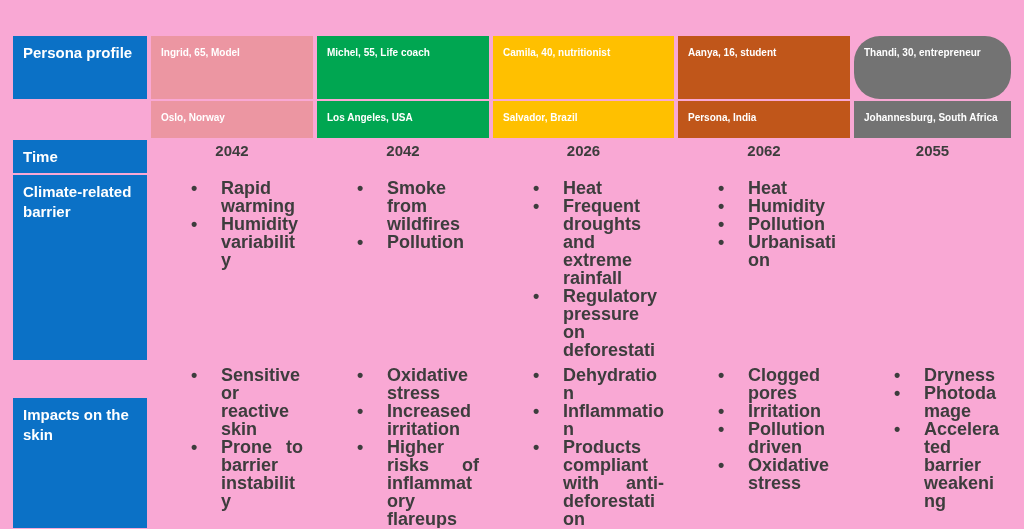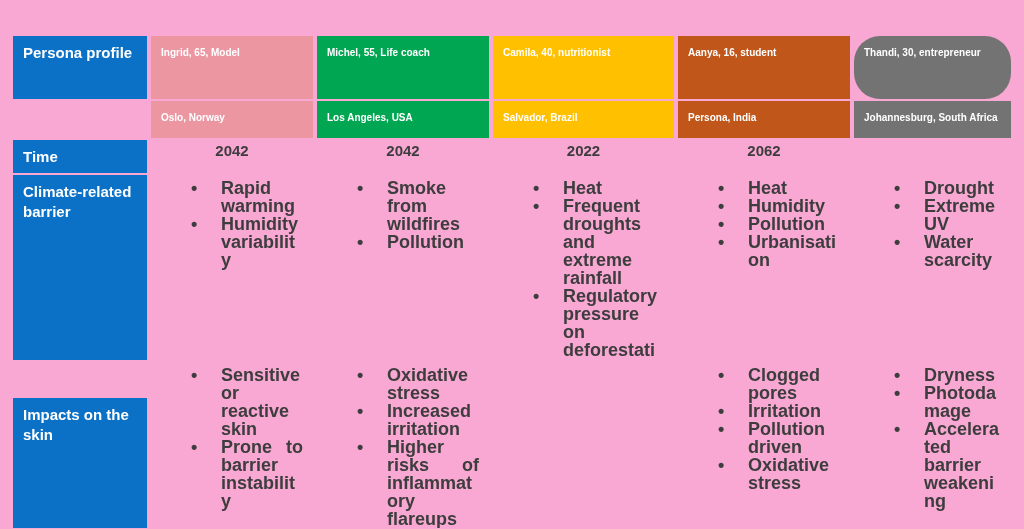--- a/index.html
+++ b/index.html
@@ -107,26 +107,33 @@
       </div>
       <div class="cell list-cell" style="grid-area: 5 / 3;">
         <ul class="bullets">
           <li>Oxidative stress</li>
           <li>Increased irritation</li>
           <li>Higher risks of inflammatory flareups</li>
         </ul>
       </div>
       <div class="cell head-cell" style="grid-area: 1 / 4; background: rgb(255, 192, 0);">Camila, 40, nutritionist</div>
       <div class="cell head-cell" style="grid-area: 2 / 4; background: rgb(255, 192, 0);">Salvador, Brazil</div>
-      <div class="cell time-cell" style="grid-area: 3 / 4;">2022</div>
+      <div class="cell time-cell" style="grid-area: 3 / 4;">2026</div>
       <div class="cell list-cell" style="grid-area: 4 / 4;">
         <ul class="bullets">
           <li>Heat</li>
           <li>Frequent droughts and extreme rainfall</li>
           <li>Regulatory pressure on deforestation linked ingredients</li>
+        </ul>
+      </div>
+      <div class="cell list-cell" style="grid-area: 5 / 4;">
+        <ul class="bullets">
+          <li>Dehydration</li>
+          <li>Inflammation</li>
+          <li>Products compliant with anti-deforestation requirements</li>
         </ul>
       </div>
       <div class="cell head-cell" style="grid-area: 1 / 5; background: rgb(192, 86, 26);">Aanya, 16, student</div>
       <div class="cell head-cell" style="grid-area: 2 / 5; background: rgb(192, 86, 26);">Persona, India</div>
       <div class="cell time-cell" style="grid-area: 3 / 5;">2062</div>
       <div class="cell list-cell" style="grid-area: 4 / 5;">
         <ul class="bullets">
           <li>Heat</li>
           <li>Humidity</li>
           <li>Pollution</li>
@@ -136,27 +143,21 @@
       <div class="cell list-cell" style="grid-area: 5 / 5;">
         <ul class="bullets">
           <li>Clogged pores</li>
           <li>Irritation</li>
           <li>Pollution driven</li>
           <li>Oxidative stress</li>
         </ul>
       </div>
       <div class="cell head-cell" style="grid-area: 1 / 6; background: rgb(115, 115, 115); border-radius: 26px;">Thandi, 30, entrepreneur</div>
       <div class="cell head-cell" style="grid-area: 2 / 6; background: rgb(115, 115, 115);">Johannesburg, South Africa</div>
-      <div class="cell list-cell" style="grid-area: 4 / 6;">
-        <ul class="bullets">
-          <li>Drought</li>
-          <li>Extreme UV</li>
-          <li>Water scarcity</li>
-        </ul>
-      </div>
+      <div class="cell time-cell" style="grid-area: 3 / 6;">2055</div>
       <div class="cell list-cell" style="grid-area: 5 / 6;">
         <ul class="bullets">
           <li>Dryness</li>
           <li>Photodamage</li>
           <li>Accelerated barrier weakening</li>
         </ul>
       </div>
     </div>
 </div>
 

